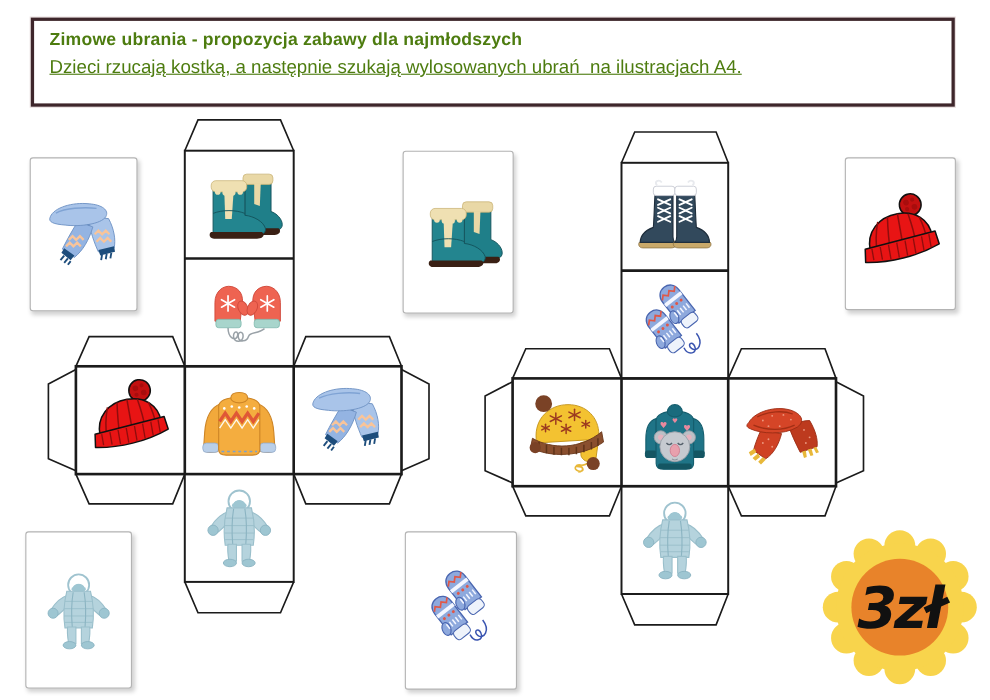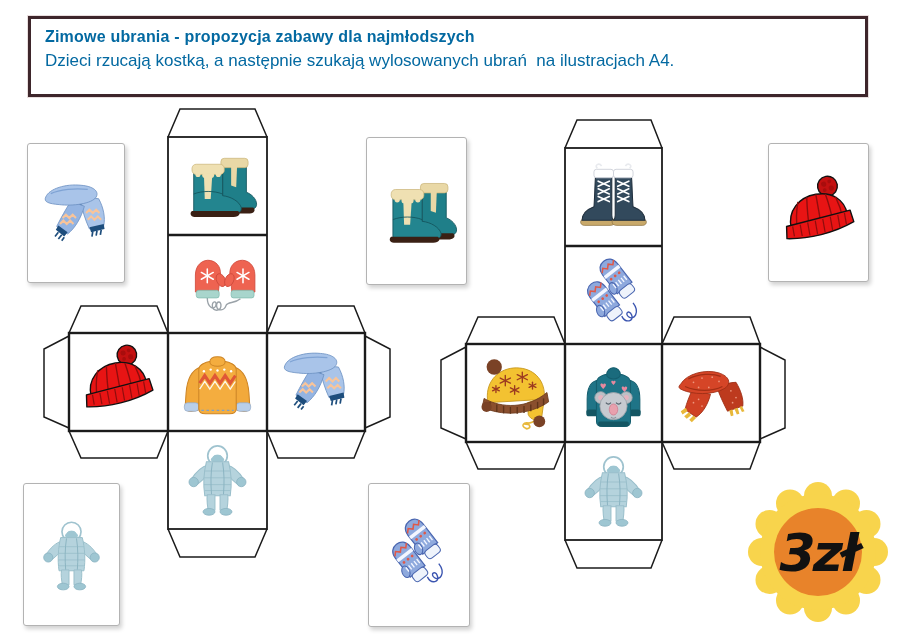--- a/index.html
+++ b/index.html
@@ -1,21 +1,21 @@
 <!DOCTYPE html>
 <html><head>
 <meta charset="utf-8">
 <style>
   html,body{margin:0;padding:0;background:#fff;}
   #page{position:relative;width:900px;height:636px;background:#ffffff;overflow:hidden;
-        font-family:"Liberation Sans","DejaVu Sans",sans-serif;color:#0369a1;}
+        font-family:"Liberation Sans","DejaVu Sans",sans-serif;color:#4d7c0f;}
   .header-box{position:absolute;left:28px;top:16px;width:840px;height:81px;box-sizing:border-box;
         border:3px solid #3e262b;background:#fff;padding:9px 14px;box-shadow:0 0 0 1px #e9dede;}
   .header-title{font-size:16px;font-weight:bold;letter-spacing:.2px;}
-  .header-sub{font-size:17px;margin-top:5px;white-space:pre-wrap;}
+  .header-sub{font-size:17px;margin-top:5px;white-space:pre-wrap;text-decoration:underline;}
   .net-svg{position:absolute;left:0;top:0;width:900px;height:636px;}
   .face{position:absolute;width:85px;height:85px;}
   .face svg,.card svg{width:100%;height:100%;display:block;}
   .card{position:absolute;background:#fff;border:1.5px solid #b3b3b3;border-radius:3px;
         box-shadow:2px 3px 4px rgba(0,0,0,.18);display:flex;align-items:center;justify-content:center;
         box-sizing:border-box;padding:6px;}
   .card .item-wrap{width:86px;height:86px;}
   .badge{position:absolute;left:745px;top:479px;width:146px;height:146px;}
   #symbol-defs{position:absolute;width:0;height:0;overflow:hidden;}
 </style>

